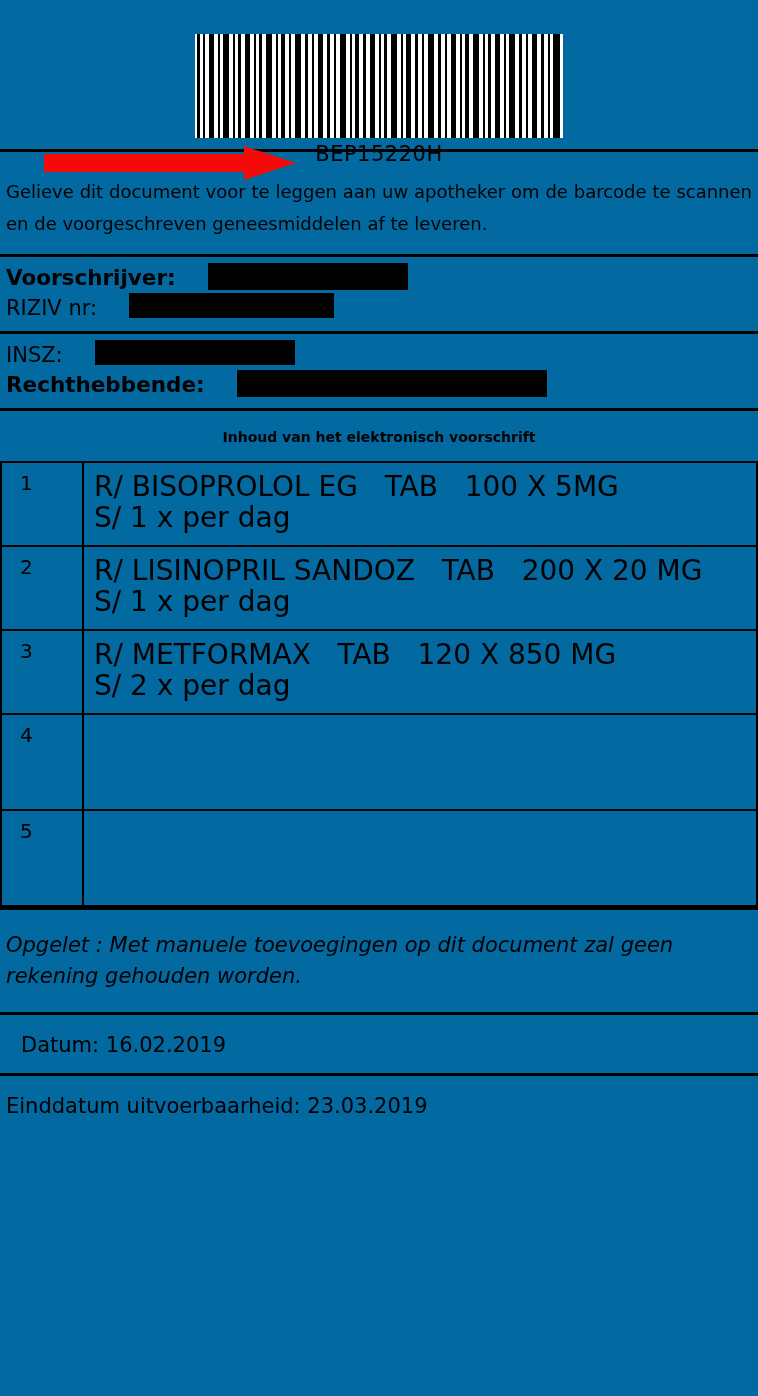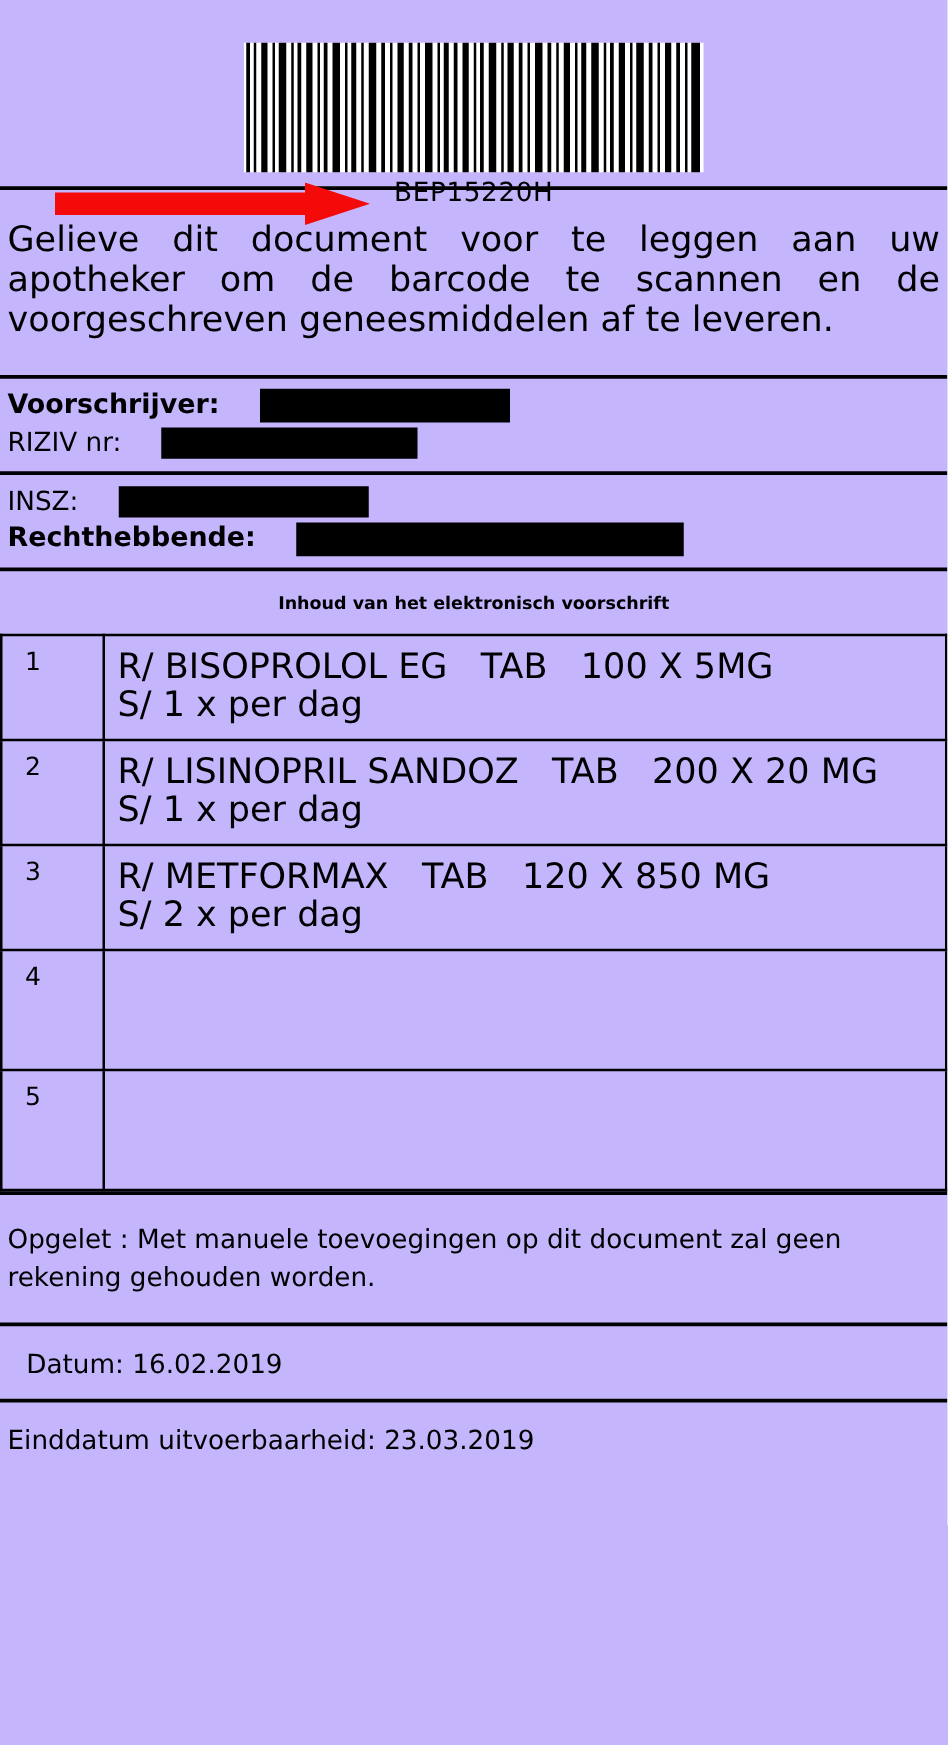--- a/index.html
+++ b/index.html
@@ -8,21 +8,21 @@
     background: #ffffff;
   }
   body {
     font-family: "DejaVu Sans", sans-serif;
     color: #000000;
   }
   .page {
     position: relative;
     width: 758px;
     height: 1396px;
-    background: #c4b5fd;
+    background: #0369a1;
     overflow: hidden;
     box-sizing: border-box;
   }
 
   
   .barcode-section {
     position: relative;
     padding-top: 34px;
     padding-bottom: 6px;
     border-bottom: 3px solid #000;
@@ -61,35 +61,34 @@
     text-align: center;
     font-weight: bold;
     font-size: 20.5px;
     letter-spacing: 0.6px;
     padding: 22px 0 20px 0;
     border-bottom: 3px solid #000;
   }
 
   
   .intro {
-    font-size: 28px;
+    font-size: 18px;
     line-height: 32px;
     text-align: justify;
-    padding: 24px 6px 28px 6px;
+    padding: 24px 6px 14px 6px;
     border-bottom: 3px solid #000;
   }
 
   
   .party-block {
     padding: 6px 6px 8px 6px;
     border-bottom: 3px solid #000;
   }
   .party-row {
     display: flex;
-    align-items: center;
     font-size: 21px;
     line-height: 30px;
     white-space: nowrap;
     gap: 28px;
   }
   .party-row.bold { font-weight: bold; font-size: 21.5px; }
   .redaction {
     display: inline-block;
     background: #000;
     height: 25px;
@@ -129,20 +128,21 @@
   }
   tr.empty td { height: 74px; }
 
   
   .notice {
     font-size: 21px;
     line-height: 31px;
     padding: 20px 6px 20px 6px;
     border-top: 3px solid #000;
     border-bottom: 3px solid #000;
+    font-style: italic;
   }
   .date-row {
     font-size: 21px;
     padding: 18px 6px 16px 21px;
     border-bottom: 3px solid #000;
   }
   .enddate-row {
     font-size: 21px;
     padding: 18px 4px 16px 6px;
   }

